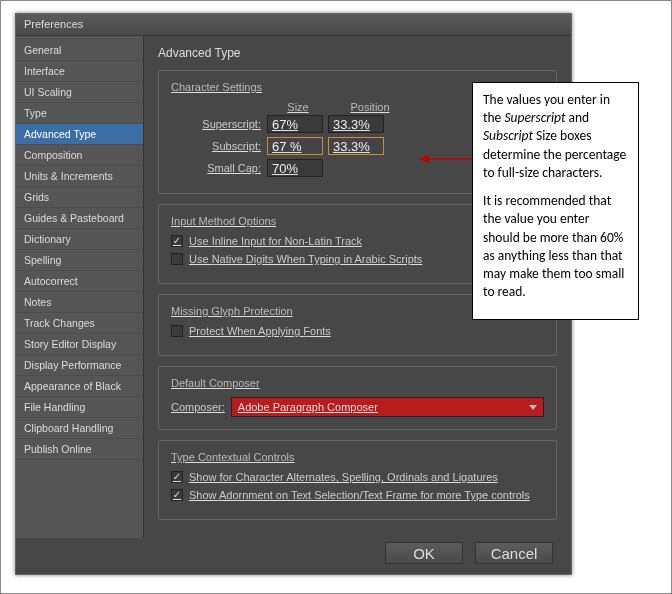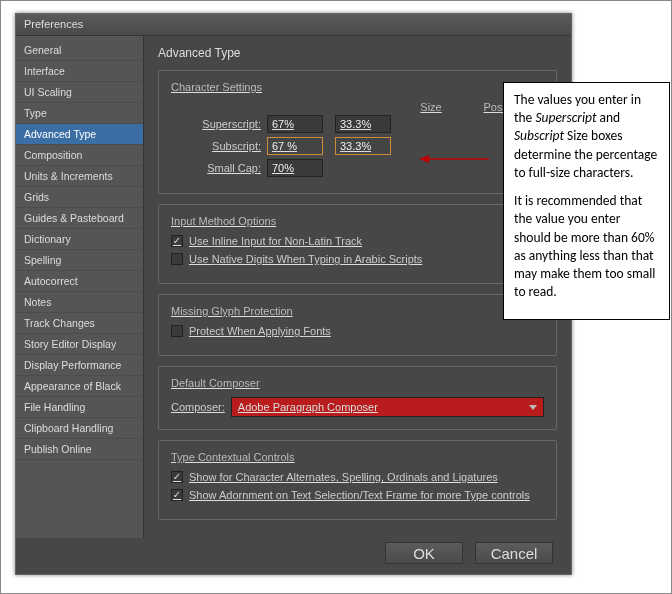--- a/index.html
+++ b/index.html
@@ -84,37 +84,36 @@
   .char-row label {
     width: 96px;
     text-align: right;
     padding-right: 6px;
     color: #ccc;
   }
   .col-headers {
     display: flex;
     margin-left: 96px;
     margin-bottom: 2px;
-    justify-content: flex-end;
   }
   .col-headers span {
     width: 62px;
     text-align: center;
     color: #bbb;
     margin-right: 10px;
   }
   .num-input {
     width: 56px;
     height: 18px;
     background: #3a3a3a;
     border: 1px solid #222;
     color: #eee;
     padding: 1px 4px;
-    font-size: 11px;
-    margin-right: 12px;
+    font-size: 13px;
+    margin-right: 5px;
   }
   .num-input.hl {
     border: 1.5px solid #d08b3a;
     background: #444;
   }
   .check-row {
     display: flex;
     align-items: center;
     margin-bottom: 6px;
     color: #ccc;
@@ -167,21 +166,21 @@
     border: 1px solid #333;
     color: #ddd;
     font-size: 15px;
     display: flex;
     align-items: center;
     justify-content: center;
     cursor: default;
   }
   .callout {
     position: absolute;
-    left: 502px; top: 81px;
+    left: 471px; top: 81px;
     width: 167px;
     background: #fff;
     border: 1px solid #000;
     padding: 8px 10px;
     font-family: Calibri, sans-serif;
     font-size: 13.5px;
     color: #000;
     line-height: 1.35;
     z-index: 10;
   }

